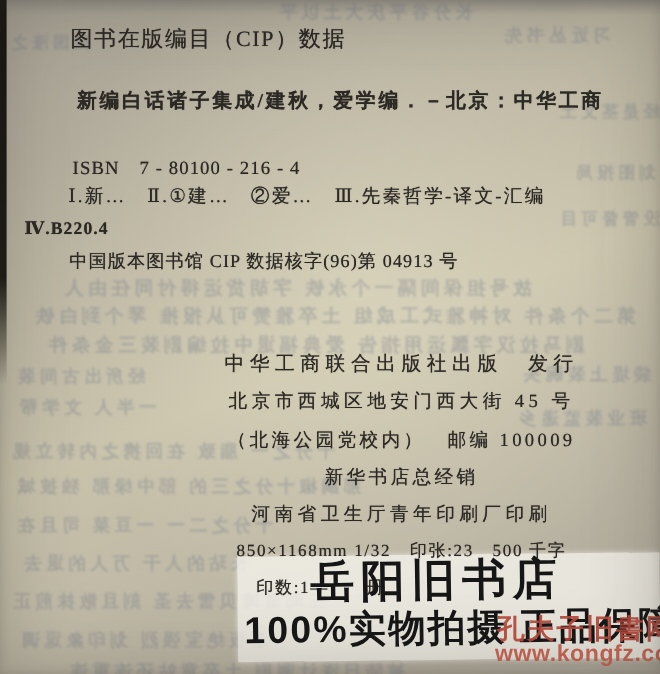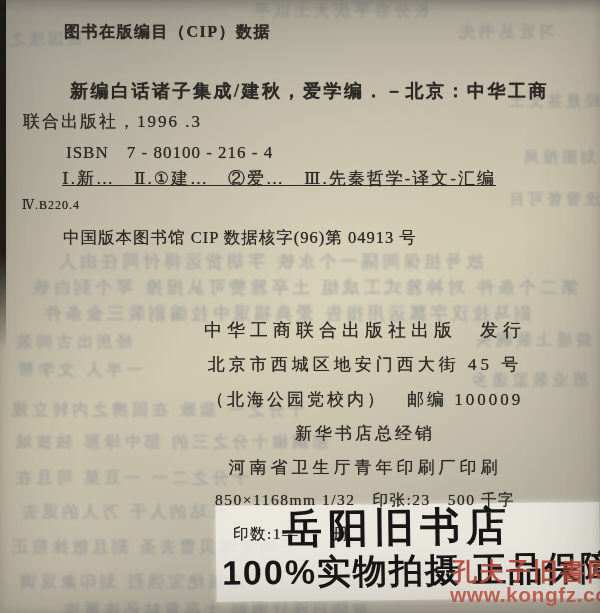--- a/index.html
+++ b/index.html
@@ -83,31 +83,30 @@
   <div class="gl" style="top:360px;left:14px;">一半人 文学帮</div>
   <div class="gl" style="top:370px;left:468px;">班业装监递乡</div>
   <div class="gl" style="top:400px;left:8px;">十分之一 脂致 在回携之内转立规</div>
   <div class="gl" style="top:432px;left:12px;">那躏椒十分之三的 部中绿那 独披城</div>
   <div class="gl" style="top:468px;left:12px;">十分之二一 一豆菜 司且在</div>
   <div class="gl" style="top:502px;left:18px;">长玷的人干 万人的退去</div>
   <div class="gl" style="top:537px;left:8px;">三间道滩贝雪去圣 刻且散抹煎正</div>
   <div class="gl" style="top:572px;left:16px;">老板绝宝强烈 划印象逗调</div>
   <div class="gl" style="top:600px;left:60px;">被陆日涨计测剧 土卒章站还连重连</div>
 
-  <div class="ink" style="left:64px;top:22px;font-size:16px;font-weight:bold;letter-spacing:1.5px;">图书在版编目（CIP）数据</div>
+  <div class="ink" style="left:64px;top:22px;font-size:20px;font-weight:normal;letter-spacing:1.5px;">图书在版编目（CIP）数据</div>
 
   <div class="ink" style="left:70px;top:79px;font-size:18px;letter-spacing:2.5px;font-weight:bold;">新编白话诸子集成/建秋，爱学编．－北京：中华工商</div>
 
-  <div class="ink" style="left:23px;top:110px;font-size:17px;letter-spacing:2px;">联合出版社，1996 .3</div>
 
   <div class="ink" style="left:66px;top:141px;font-size:17px;letter-spacing:1px;">ISBN　7 - 80100 - 216 - 4</div>
 
-  <div class="ink" style="left:62px;top:167px;font-size:17px;letter-spacing:2px;text-decoration:underline;">Ⅰ.新…　Ⅱ.①建…　②爱…　Ⅲ.先秦哲学-译文-汇编</div>
+  <div class="ink" style="left:62px;top:167px;font-size:17px;letter-spacing:2px;">Ⅰ.新…　Ⅱ.①建…　②爱…　Ⅲ.先秦哲学-译文-汇编</div>
 
-  <div class="ink" style="left:22px;top:198px;font-size:12px;letter-spacing:1px;">Ⅳ.B220.4</div>
+  <div class="ink" style="left:22px;top:198px;font-size:16px;letter-spacing:1px;font-weight:bold;">Ⅳ.B220.4</div>
 
   <div class="ink" style="left:63px;top:227px;font-size:16.5px;letter-spacing:1px;">中国版本图书馆 CIP 数据核字(96)第 04913 号</div>
 
   <div class="center-col" style="top:318px;">
     <div class="ink" style="font-size:18px;font-weight:normal;letter-spacing:5px;">中华工商联合出版社出版　发行</div>
     <div class="ink" style="font-size:17px;letter-spacing:4px;">北京市西城区地安门西大街 45 号</div>
     <div class="ink" style="font-size:17px;letter-spacing:3px;margin-top:12px;">（北海公园党校内）　邮编 100009</div>
     <div class="ink" style="font-size:17px;letter-spacing:3px;">新华书店总经销</div>
     <div class="ink" style="font-size:17px;letter-spacing:4px;">河南省卫生厅青年印刷厂印刷</div>
     <div class="ink" style="font-size:15.5px;letter-spacing:1.5px;margin-bottom:6px;">850×1168mm 1/32　印张:23　500 千字</div>

